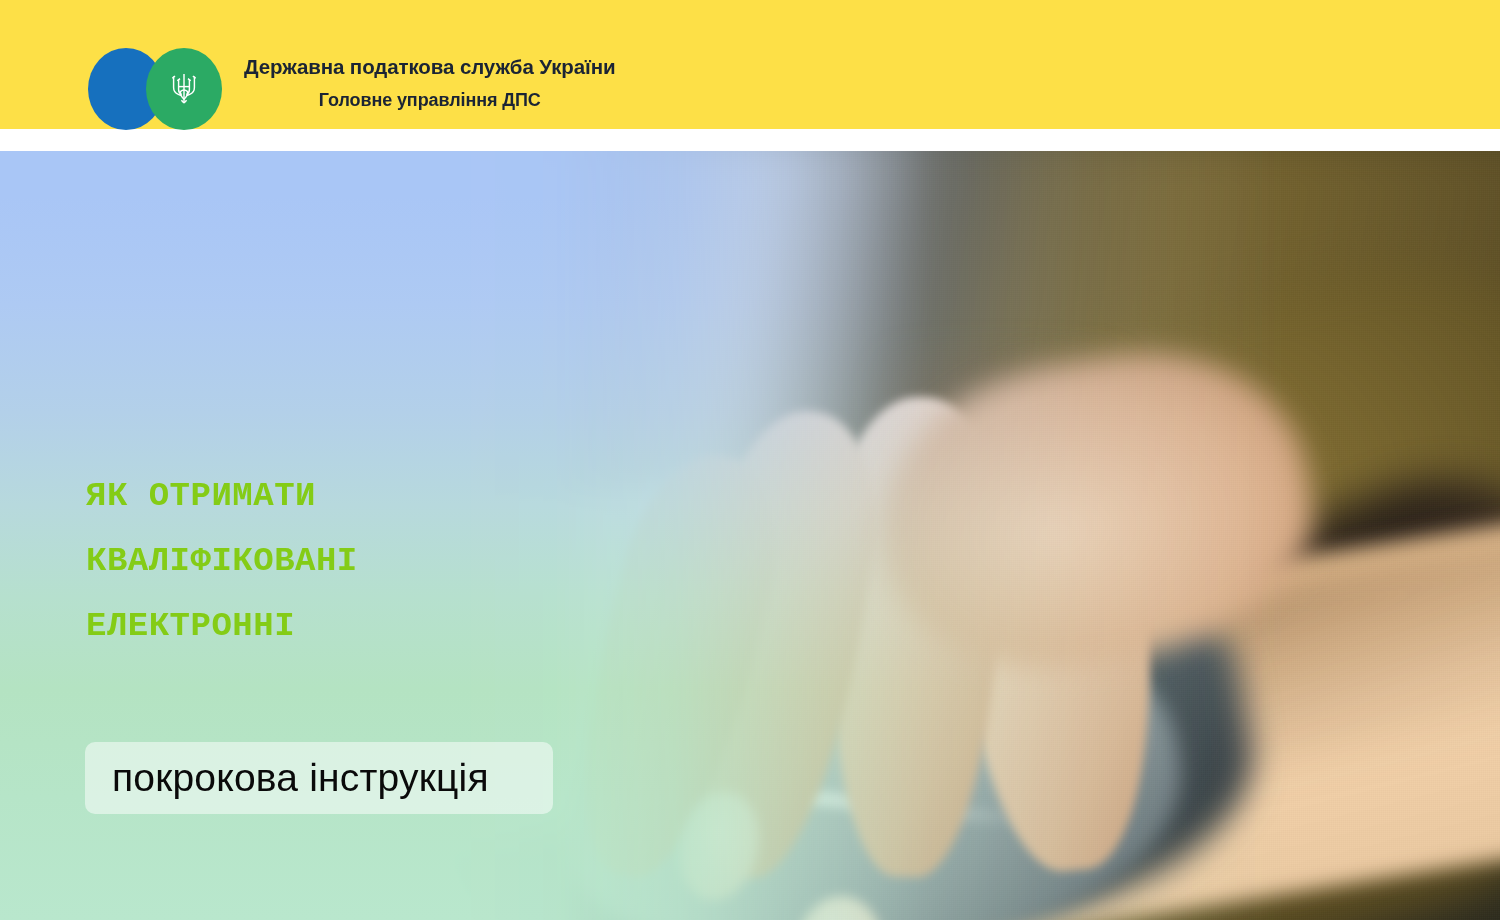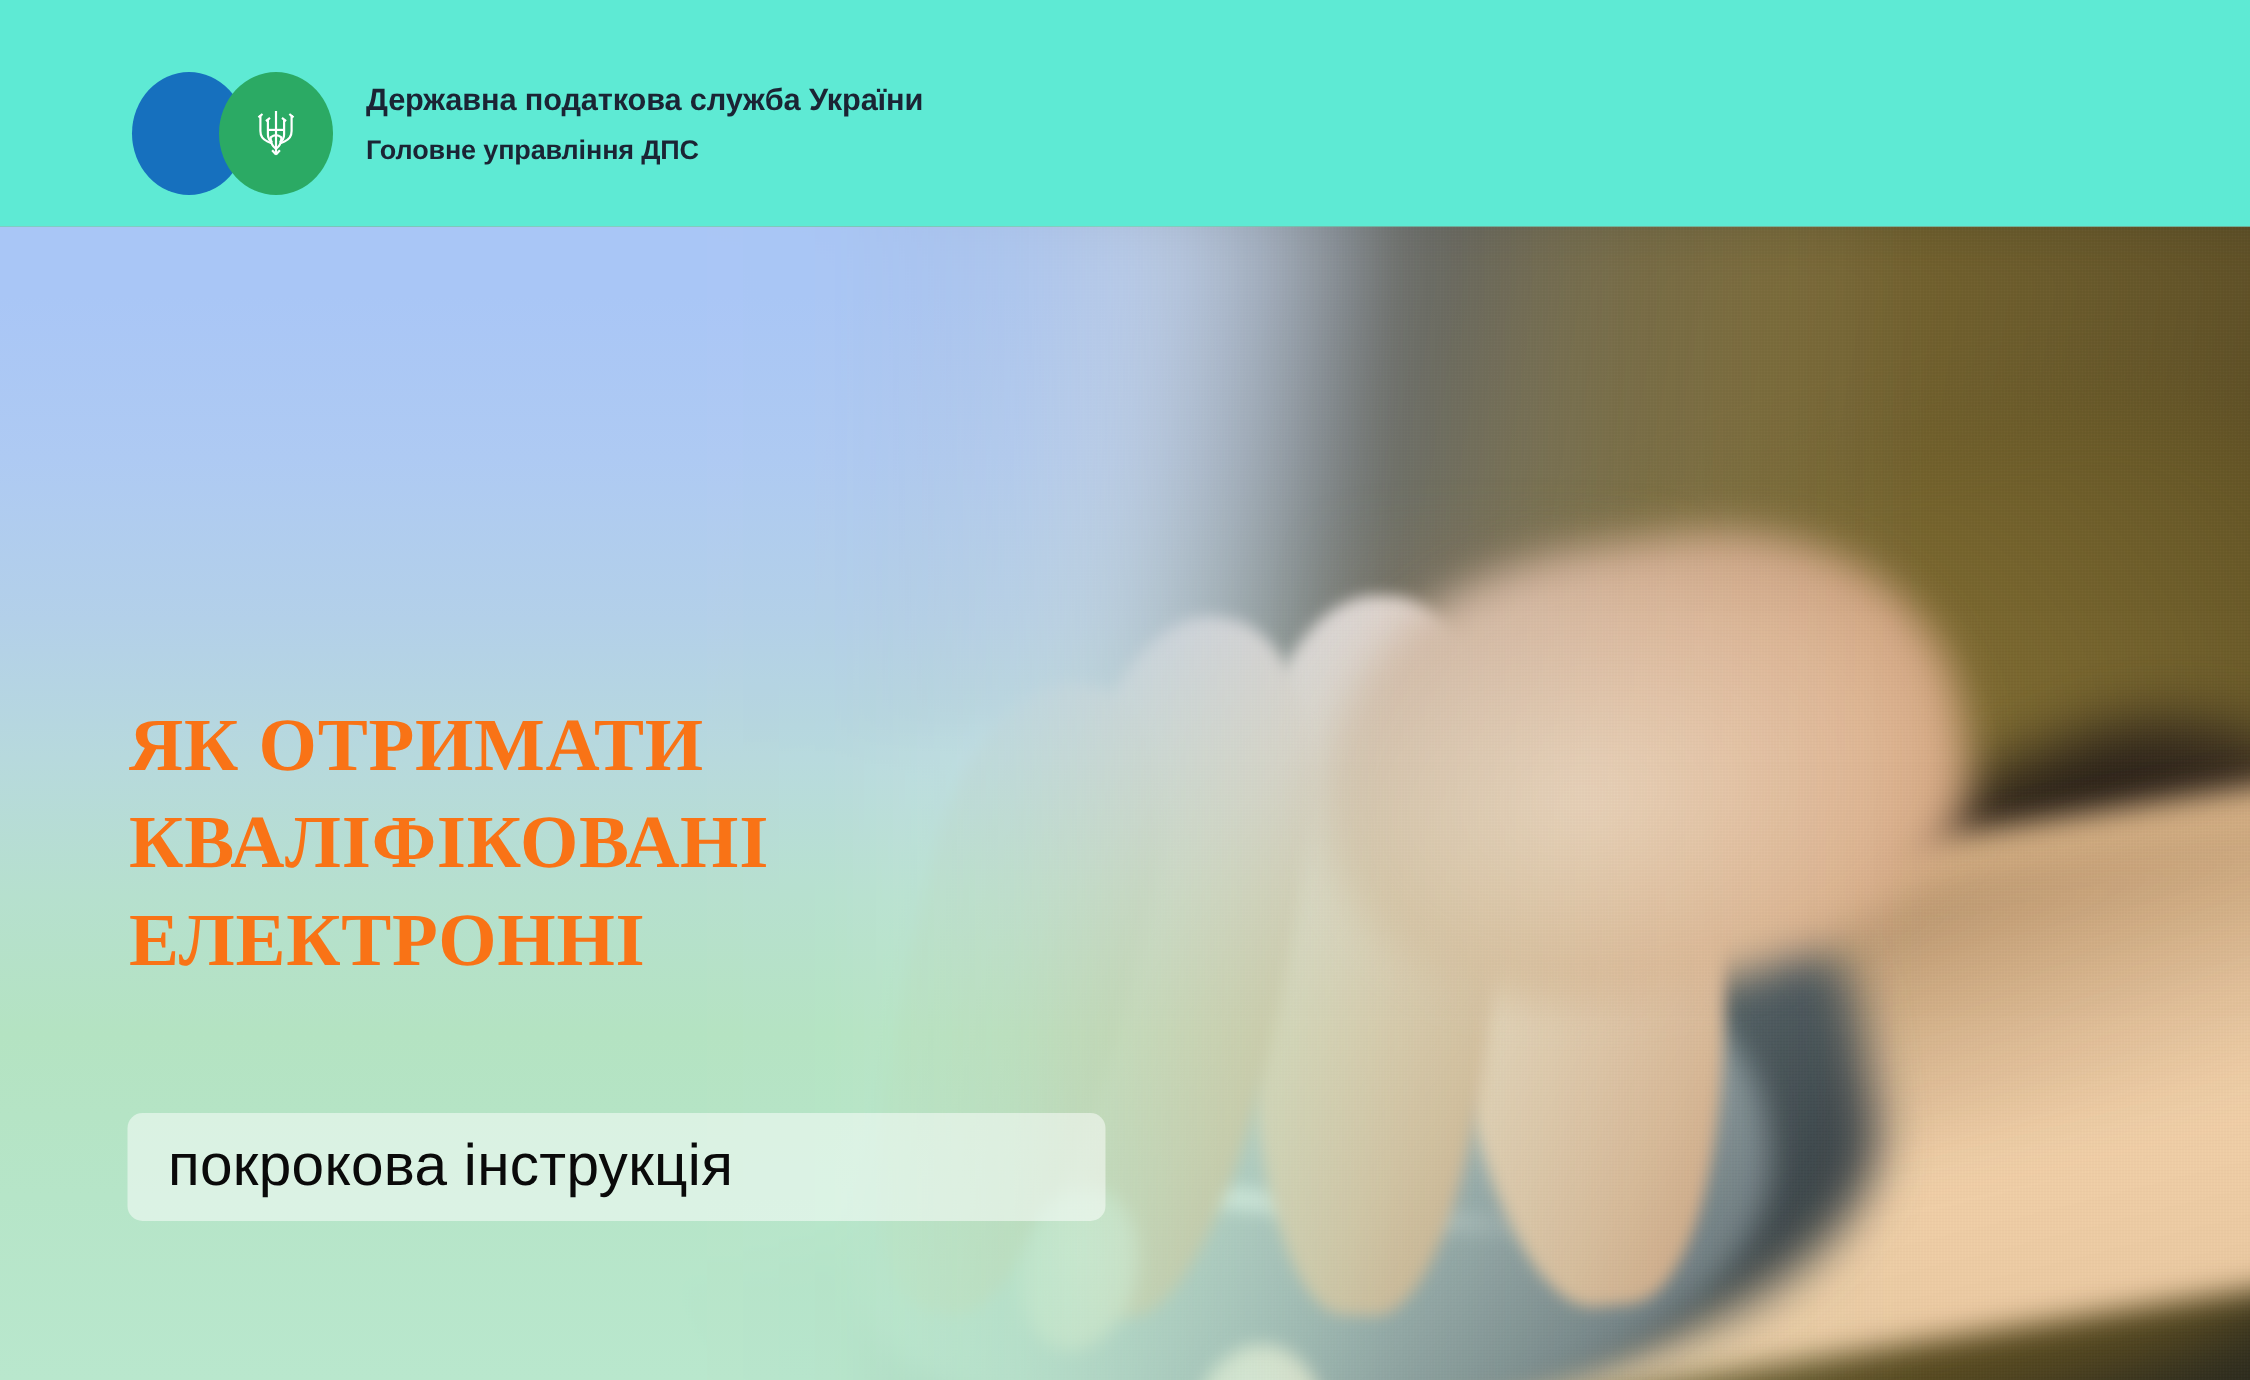--- a/index.html
+++ b/index.html
@@ -6,22 +6,22 @@
   html, body {
     width:1500px; height:920px;
     background:#ffffff;
     font-family:"Liberation Sans", sans-serif;
     overflow:hidden;
   }
   .page { position:relative; width:1500px; height:920px; background:#fff; }
 
   
   .header {
-    position:absolute; left:0; top:0; width:1500px; height:151px;
-    background:#5eead4; z-index:60;
+    position:absolute; left:0; top:0; width:1500px; height:129px;
+    background:#fde047; z-index:60;text-align:center;
   }
   .logo-block {
     position:absolute; left:88px; top:48px;
     display:flex; align-items:flex-start;
   }
   .logo-marks { position:relative; width:132px; height:82px; flex:none; }
   .circle-blue {
     position:absolute; left:0; top:0; width:76px; height:82px;
     border-radius:50%; background:#1670BE;
   }
@@ -202,35 +202,35 @@
       rgba(0,0,0,.58) 53%,
       rgba(0,0,0,.30) 62%,
       rgba(0,0,0,.12) 73%,
       rgba(0,0,0,0) 86%);
   }
 
   
   .headline {
     position:absolute; left:86px; top:313px;
     z-index:30;
-    color:#f97316;
-    font-family:Liberation Serif, serif;
+    color:#84cc16;
+    font-family:Liberation Mono, monospace;
     font-weight:bold;
-    font-size:50px;
+    font-size:34px;
     line-height:65px;
     letter-spacing:0.5px;
     text-transform:uppercase;
     max-width:700px;
   }
   .headline-line { display:block; white-space:nowrap; }
 
   .badge {
     position:absolute; left:85px; top:591px;
     z-index:30;
-    width:652px; height:72px;
+    width:468px; height:72px;
     border-radius:10px;
     background:rgba(255,255,255,0.50);
     display:flex; align-items:center;
   }
   .badge-text {
     margin-left:27px;
     color:#0a0a0a;
     font-family:"Liberation Sans", sans-serif;
     font-size:39px;
     font-weight:normal;

